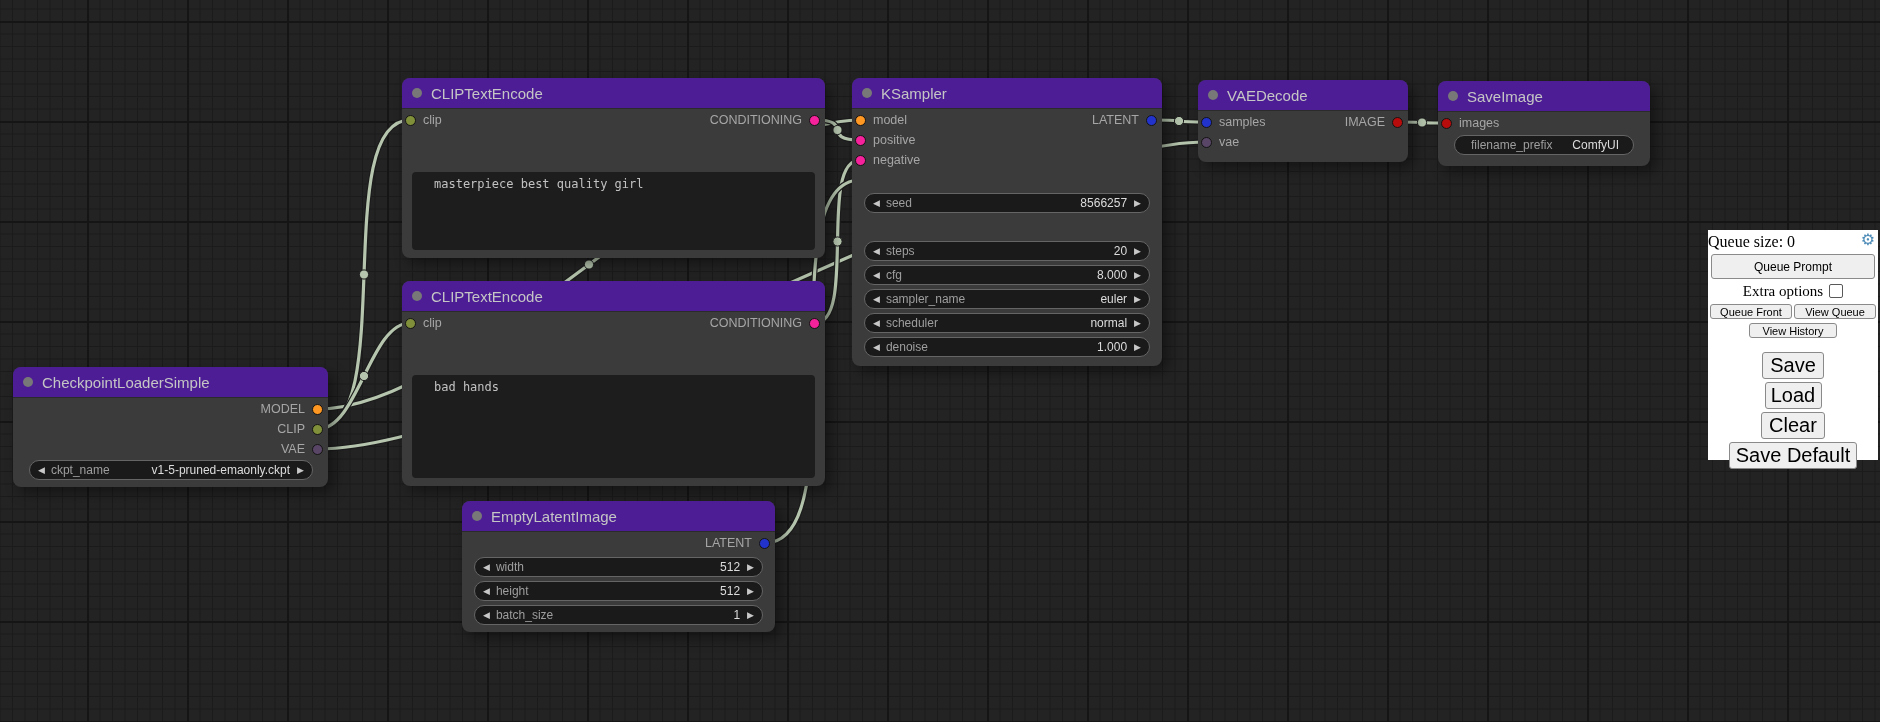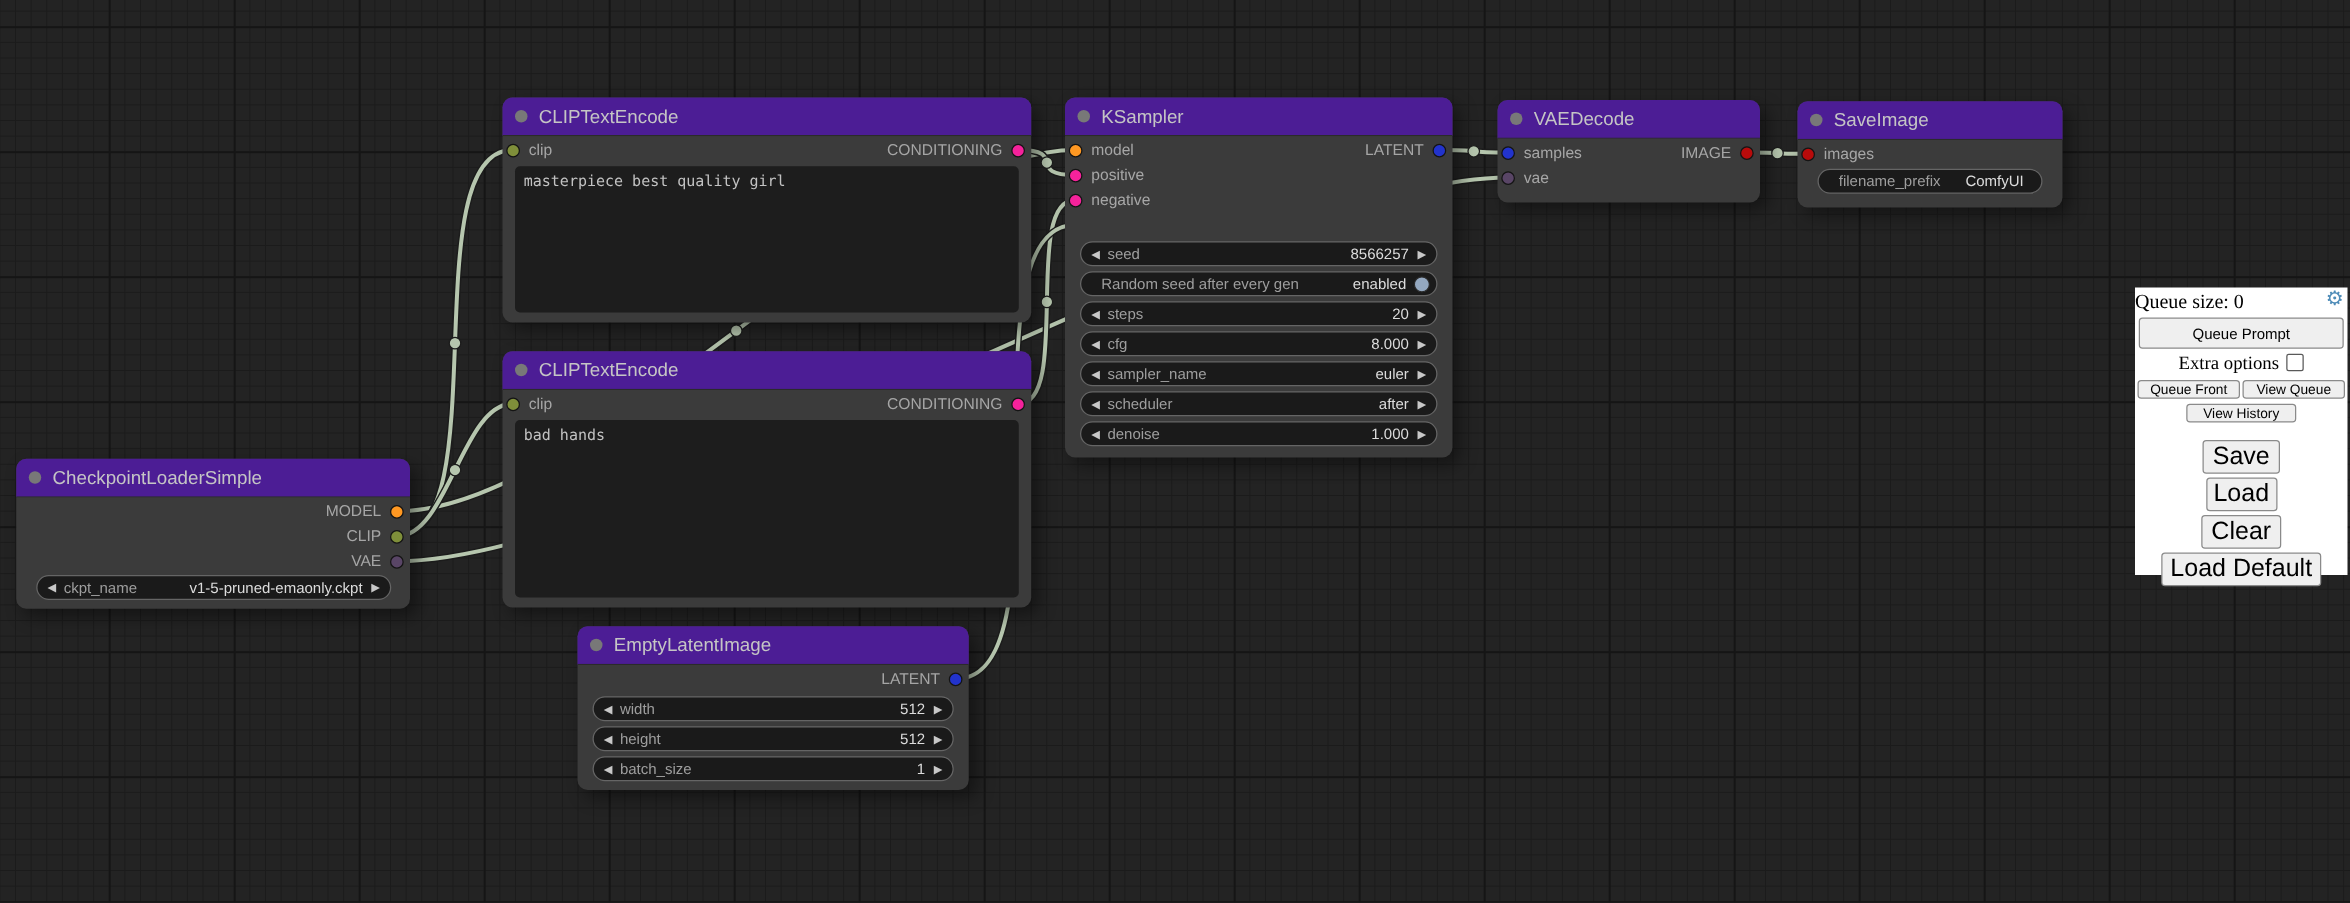--- a/index.html
+++ b/index.html
@@ -22,22 +22,22 @@
   .tdot{width:10px;height:10px;border-radius:50%;background:#787878;margin:0 9px 0 10px;flex:0 0 auto;}
   .ttext{font-size:15px;color:#c5c5c5;white-space:nowrap;}
   .row{position:absolute;left:0;right:0;height:20px;display:flex;align-items:center;}
   .row.in{padding-left:3px;}
   .row.out{justify-content:flex-end;padding-right:5px;}
   .dot{width:9px;height:9px;border-radius:50%;border:1px solid #141414;flex:0 0 auto;}
   .slabel{font-size:12.5px;color:#a6a6a6;white-space:nowrap;}
   .row.in .slabel{margin-left:7px;}
   .row.out .slabel{margin-right:7px;}
   .textbox{position:absolute;left:10px;right:10px;background:#1d1d1d;border-radius:4px;
-           color:#c2c2c2;font:12px "DejaVu Sans Mono",monospace;padding:5px 7px;
-           white-space:pre-wrap;overflow:hidden;}
+           color:#c2c2c2;font:12px "DejaVu Sans Mono",monospace;padding:5px 22px;
+           white-space:pre-wrap;overflow:hidden;margin-top:39px;}
   .widget{position:absolute;height:20px;background:#1a1a1a;border:1px solid #656565;
           border-radius:10px;display:flex;align-items:center;font-size:12px;box-sizing:border-box;}
   .warr{font-size:9px;color:#c8c8c8;line-height:1;flex:0 0 auto;}
   .warr.l{margin:0 6px 0 8px;}
   .warr.r{margin:0 8px 0 7px;}
   .wlabel{color:#9e9e9e;white-space:nowrap;}
   .wlabel.pad{margin-left:16px;}
   .wvalue{color:#dcdcdc;margin-left:auto;white-space:nowrap;}
   .wvalue.endpad{margin-right:14px;}
   .wcircle{width:11px;height:11px;border-radius:50%;border:1px solid #2a2a2a;
@@ -204,25 +204,20 @@
       <span class="dot" style="background: rgb(245, 34, 155);"></span>
       <span class="slabel">negative</span>
     </div>
 
     <div class="widget" style="left:12px;right:12px;top:115px;">
       <span class="warr l">◀</span>
       <span class="wlabel">seed</span>
       <span class="wvalue">8566257</span>
       <span class="warr r">▶</span>
     </div>
-    <div class="widget" style="left:12px;right:12px;top:139px;">
-      <span class="wlabel pad">Random seed after every gen</span>
-      <span class="wvalue">enabled</span>
-      <span class="wcircle" style="background: rgb(148, 168, 192);"></span>
-    </div>
     <div class="widget" style="left:12px;right:12px;top:163px;">
       <span class="warr l">◀</span>
       <span class="wlabel">steps</span>
       <span class="wvalue">20</span>
       <span class="warr r">▶</span>
     </div>
     <div class="widget" style="left:12px;right:12px;top:187px;">
       <span class="warr l">◀</span>
       <span class="wlabel">cfg</span>
       <span class="wvalue">8.000</span>
@@ -230,21 +225,21 @@
     </div>
     <div class="widget" style="left:12px;right:12px;top:211px;">
       <span class="warr l">◀</span>
       <span class="wlabel">sampler_name</span>
       <span class="wvalue">euler</span>
       <span class="warr r">▶</span>
     </div>
     <div class="widget" style="left:12px;right:12px;top:235px;">
       <span class="warr l">◀</span>
       <span class="wlabel">scheduler</span>
-      <span class="wvalue">after</span>
+      <span class="wvalue">normal</span>
       <span class="warr r">▶</span>
     </div>
     <div class="widget" style="left:12px;right:12px;top:259px;">
       <span class="warr l">◀</span>
       <span class="wlabel">denoise</span>
       <span class="wvalue">1.000</span>
       <span class="warr r">▶</span>
     </div>
   </div>
 
@@ -290,16 +285,16 @@
       <span>Extra options</span><span class="checkbox"></span>
     </div>
     <div class="btnrow">
       <button class="btn-small">Queue Front</button>
       <button class="btn-small">View Queue</button>
     </div>
     <button class="btn-history">View History</button>
     <button class="btn-big btn-save">Save</button>
     <button class="btn-big btn-load">Load</button>
     <button class="btn-big btn-clear">Clear</button>
-    <button class="btn-big btn-loaddefault">Load Default</button>
+    <button class="btn-big btn-loaddefault">Save Default</button>
   </div>
 
 </div>
 
 </body></html>

